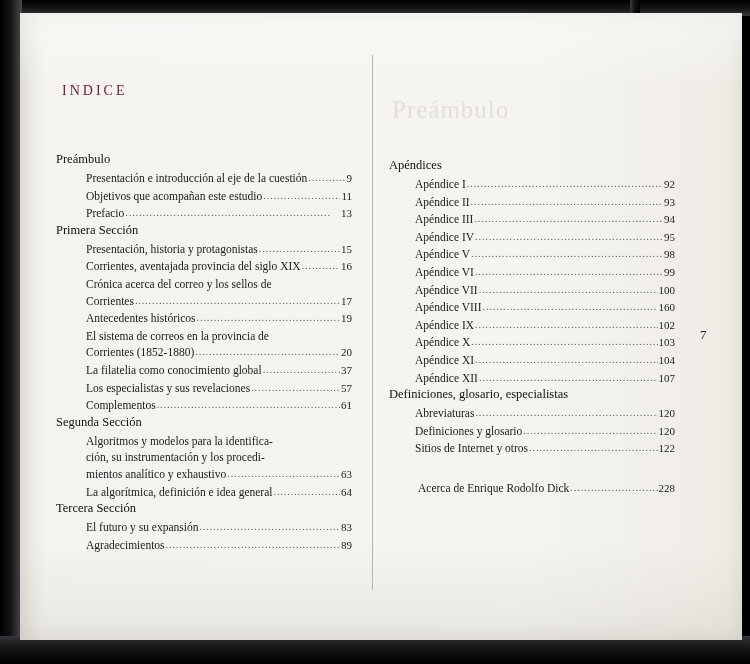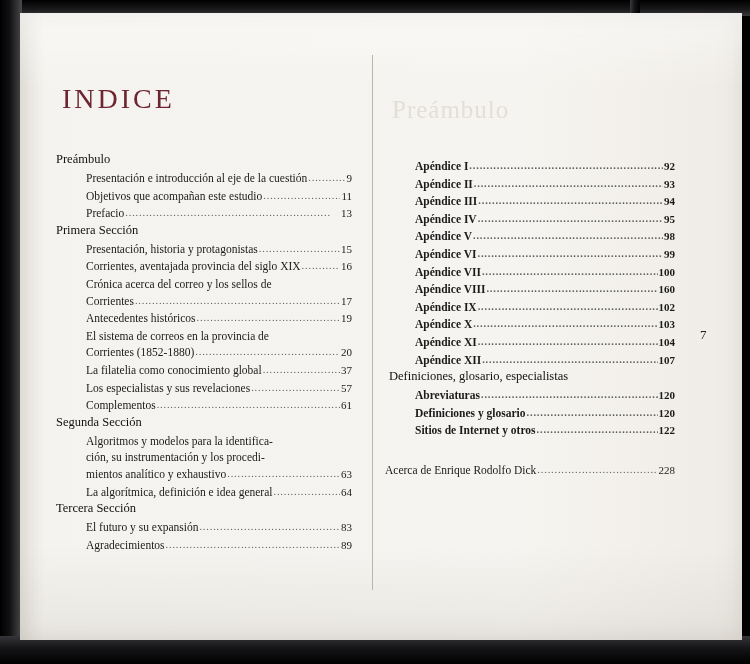--- a/index.html
+++ b/index.html
@@ -68,21 +68,21 @@
     font-size: 25px;
     letter-spacing: 1px;
     color: #e3dfd7;
     font-family: "Liberation Serif", serif;
     user-select: none;
   }
 
   .title {
     position: absolute;
     left: 62px; top: 83px;
-    font-size: 28px;
+    font-size: 14px;
     letter-spacing: 3px;
     color: #6d2530;
     font-family: "Liberation Serif", serif;
   }
 
   .col {
     position: absolute;
     font-size: 11.5px;
     color: #1b1b1b;
   }
@@ -98,21 +98,21 @@
   .sec-head.spaced { }
 
   .entry {
     position: relative;
     display: flex;
     align-items: baseline;
     padding-left: 34px;
     line-height: 16.6px;
     white-space: nowrap;
   }
-  .entry.indent-app { padding-left: 30px; font-weight: bold; }
+  .entry.indent-app { padding-left: 30px; }
   .entry-text {
     flex: 0 0 auto;
   }
   .dots {
     flex: 1 1 auto;
     overflow: hidden;
     white-space: nowrap;
     margin: 0 1px 0 1px;
     color: #5a5a5a;
     font-size: 10.5px;
@@ -242,20 +242,21 @@
     <div class="entry">
       <span class="entry-text">Agradecimientos</span>
       <span class="dots">............................................................</span>
       <span class="pg">89</span>
     </div>
 
   </div>
 
   <div class="col col-right">
 
+    <div class="sec-head">Apéndices</div>
 
     <div class="entry indent-app">
       <span class="entry-text">Apéndice I</span>
       <span class="dots">............................................................</span>
       <span class="pg">92</span>
     </div>
     <div class="entry indent-app">
       <span class="entry-text">Apéndice II</span>
       <span class="dots">............................................................</span>
       <span class="pg">93</span>
@@ -321,21 +322,21 @@
       <span class="entry-text">Definiciones y glosario</span>
       <span class="dots">............................................................</span>
       <span class="pg">120</span>
     </div>
     <div class="entry indent-app">
       <span class="entry-text">Sitios de Internet y otros</span>
       <span class="dots">............................................................</span>
       <span class="pg">122</span>
     </div>
 
-    <div class="entry" style="padding-left:0; margin-top:22px;">
+    <div class="entry" style="padding-left:0; margin-top:22px;margin-left:33px;">
       <span class="entry-text">Acerca de Enrique Rodolfo Dick</span>
       <span class="dots">............................................................</span>
       <span class="pg">228</span>
     </div>
 
   </div>
 
   <div class="folio">7</div>
 
 </div>

